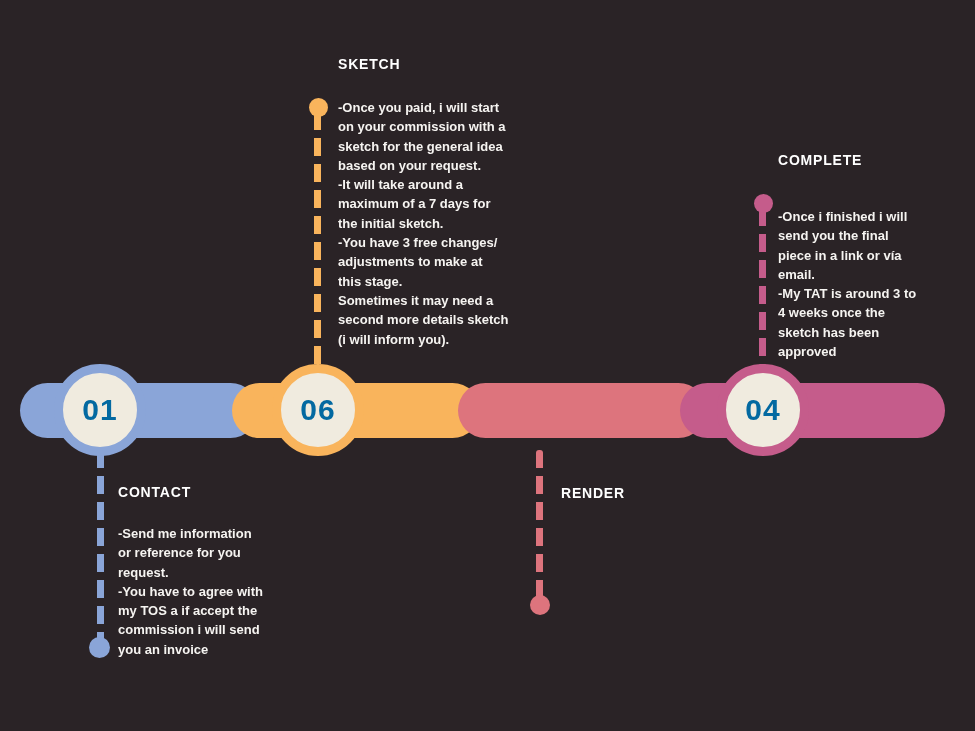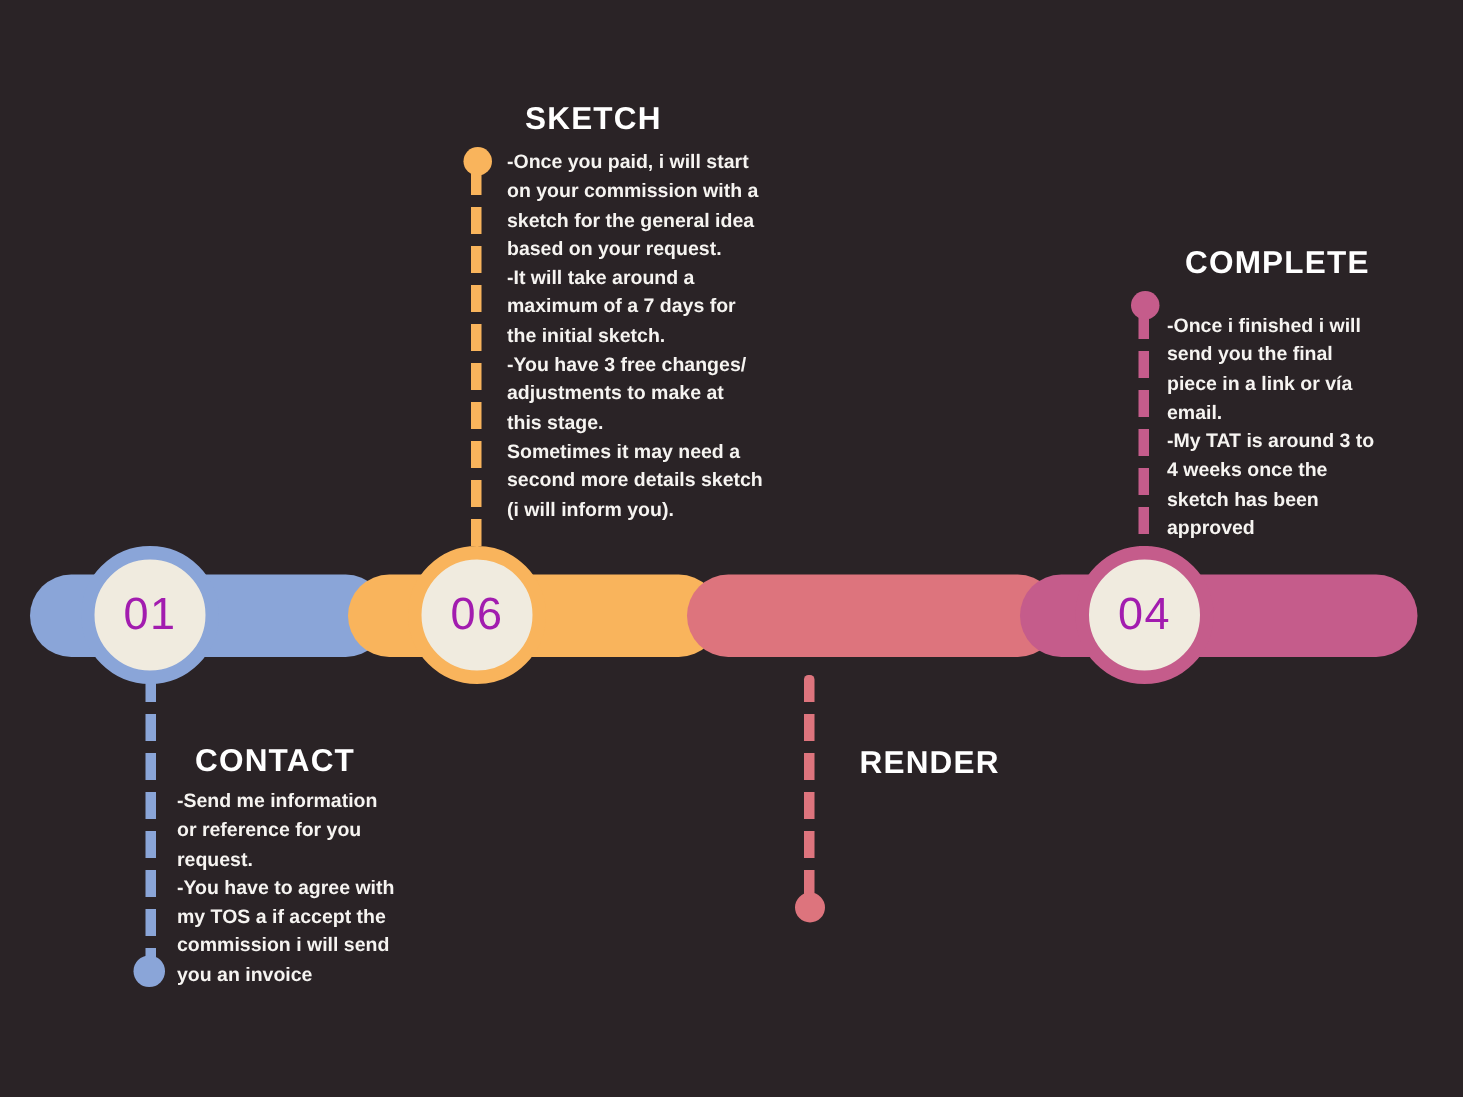--- a/index.html
+++ b/index.html
@@ -63,35 +63,35 @@
     border-radius: 50%;
     background: #f0ebdf;
     border: 9px solid;
     display: flex;
     align-items: center;
     justify-content: center;
     z-index: 5;
   }
   .circle .num {
     font-size: 30px;
-    font-weight: 400;
+    font-weight: 700;
     letter-spacing: 1px;
-    color: #a21caf;
+    color: #0369a1;
   }
   .circle-s1 { left: 54px;  border-color: #8aa5d8; }
   .circle-s2 { left: 272px; border-color: #f9b45c; }
   .circle-s3 { left: 494px; border-color: #dd747d; }
   .circle-s4 { left: 717px; border-color: #c55c8b; }
 
   
   .stage-title {
     position: absolute;
-    margin: 12px;
+    margin: 0;
     color: #ffffff;
-    font-size: 21px;
+    font-size: 14px;
     font-weight: 700;
     letter-spacing: 0.8px;
     z-index: 6;
   }
   .title-s1 { left: 118px; top: 484px; }
   .title-s2 { left: 338px; top: 56px;  }
   .title-s3 { left: 561px; top: 485px; }
   .title-s4 { left: 778px; top: 152px; }
 
   .stage-desc {

